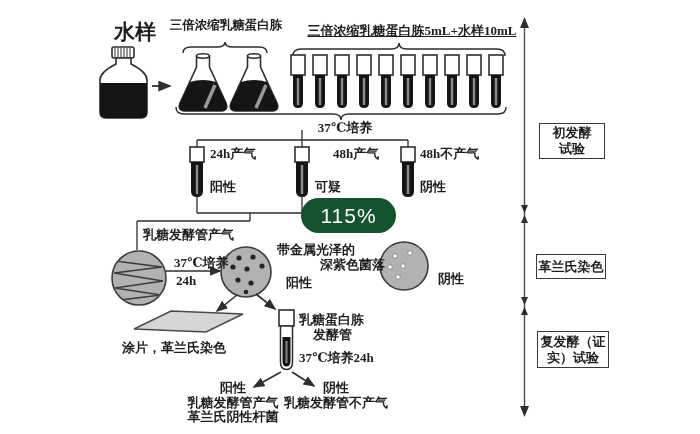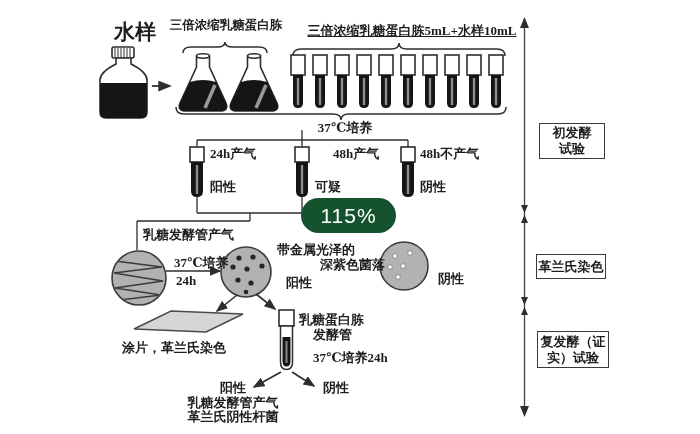--- a/index.html
+++ b/index.html
@@ -245,29 +245,30 @@
   <div class="lbl" style="left:176px;top:274px;">24h</div>
   <div class="lbl" style="left:277px;top:243px;">带金属光泽的</div>
   <div class="lbl" style="left:277px;top:258px;margin-left:43px;">深紫色菌落</div>
   <div class="lbl" style="left:286px;top:276px;">阳性</div>
   <div class="lbl" style="left:438px;top:272px;">阴性</div>
 
   <div class="lbl" style="left:122px;top:341px;">涂片，革兰氏染色</div>
 
   <div class="lbl" style="left:299px;top:313px;">乳糖蛋白胨</div>
   <div class="lbl" style="left:313px;top:328px;">发酵管</div>
-  <div class="lbl" style="left:299px;top:351px;margin-left:14px;">37℃培养24h</div>
+  <div class="lbl" style="left:299px;top:351px;">37℃培养24h</div>
 
   <div class="block" style="left:233px;top:381px;">
     <div>阳性</div>
     <div>乳糖发酵管产气</div>
     <div>革兰氏阴性杆菌</div>
   </div>
   <div class="block" style="left:336px;top:381px;">
     <div>阴性</div>
+    <div>乳糖发酵管不产气</div>
   </div>
 
   <div class="stagebox" style="left:491px;top:123px;width:64px;height:34px;">
     <div>初发酵</div>
     <div>试验</div>
   </div>
   <div class="stagebox" style="left:488px;top:254px;width:68px;height:23px;">
     <div>革兰氏染色</div>
   </div>
   <div class="stagebox" style="left:489px;top:331px;width:70px;height:35px;align-items:center;">

